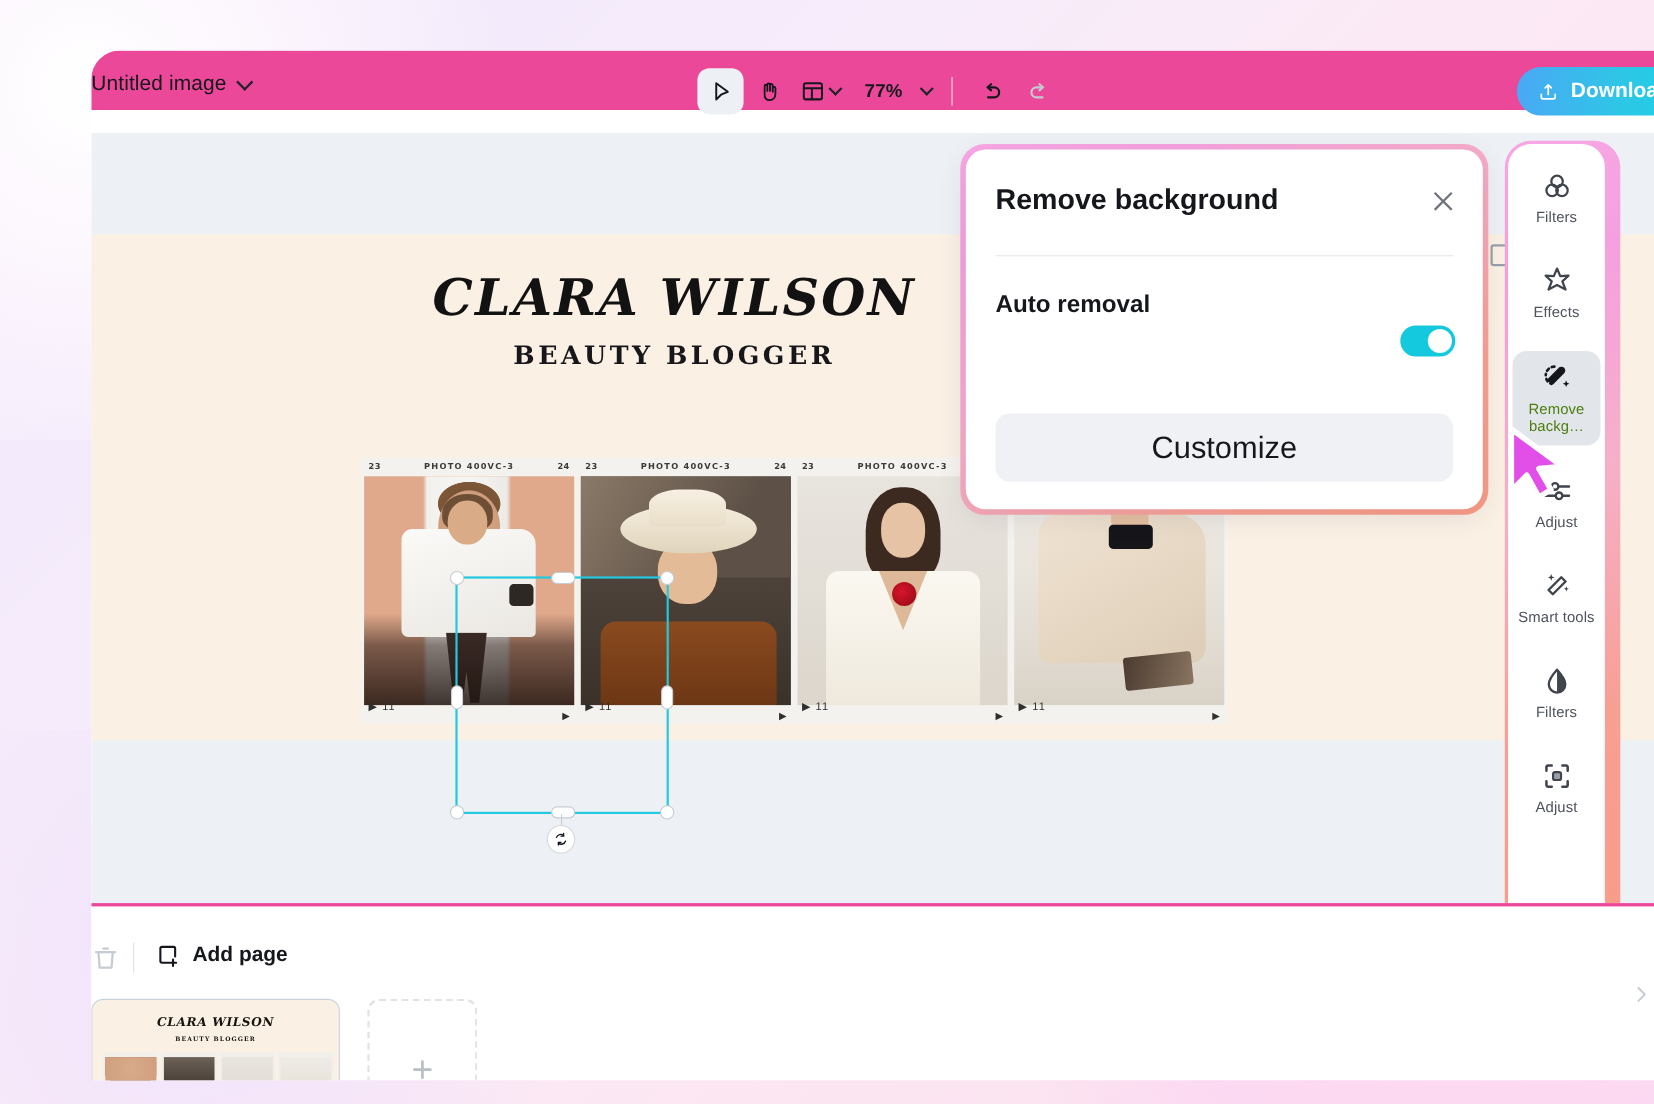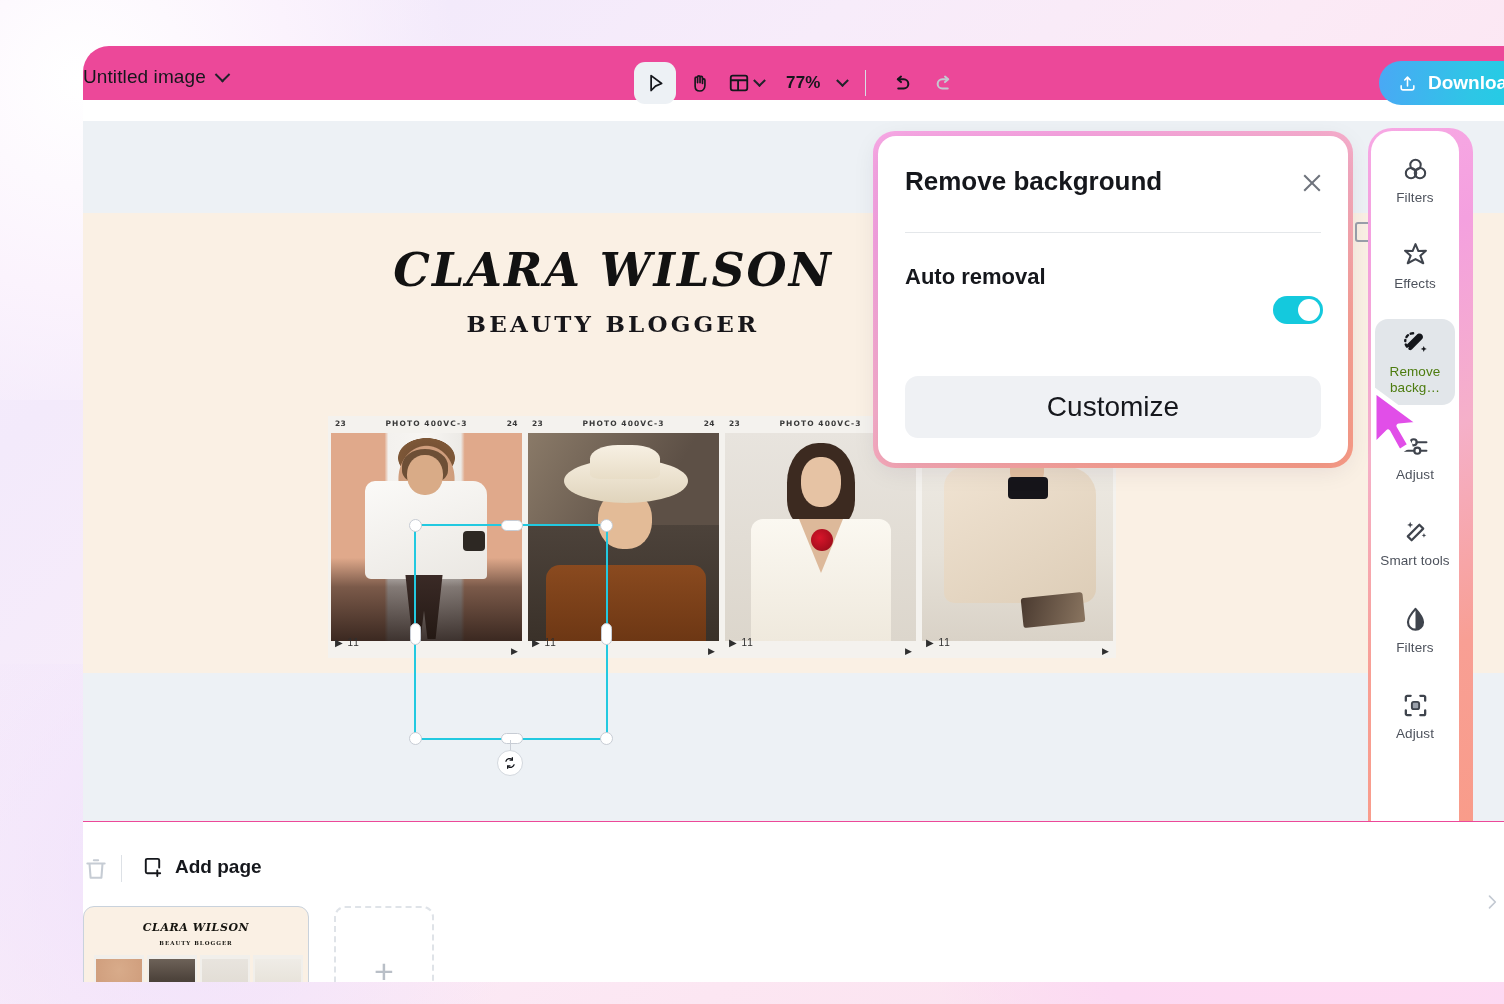--- a/index.html
+++ b/index.html
@@ -184,21 +184,21 @@
     border-radius:50%; background:#fff; }
   #customize-btn { position:absolute; left:27px; top:240px; width:416px; height:62px;
     border-radius:13px; background:#eff1f4; display:flex; align-items:center; justify-content:center;
     font-size:28px; color:#15171c; cursor:pointer; }
 
   
   #fake-cursor { position:absolute; left:1283px; top:340px; width:64px; height:72px; z-index:40; }
 
   
   #bottom-bar { position:absolute; left:0; top:775px; width:1421px; height:161px; background:#fff;
-    border-top:1px solid #ec4899; }
+    border-top:3px solid #ec4899; }
   #trash-icon { position:absolute; left:0px; top:34px; width:26px; height:26px; cursor:pointer; }
   #bb-div { position:absolute; left:38px; top:33px; width:1px; height:27px; background:#dde1e6; }
   #add-page-btn { position:absolute; left:58px; top:33px; display:flex; align-items:center; gap:11px; cursor:pointer; }
   #add-page-label { font-size:19px; font-weight:700; color:#15171c; }
   #thumb-row { position:absolute; left:0px; top:84px; display:flex; gap:25px; }
   #page-thumb { width:226px; height:130px; border:1px solid #c9d2dc; border-radius:11px;
     background:#faf0e4; position:relative; overflow:hidden; }
   #thumb-title { position:absolute; left:0; width:100%; top:14px; text-align:center;
     font-family:"DejaVu Serif", serif; font-style:italic; font-weight:700;
     font-size:11px; letter-spacing:.6px; color:#15140f; }

